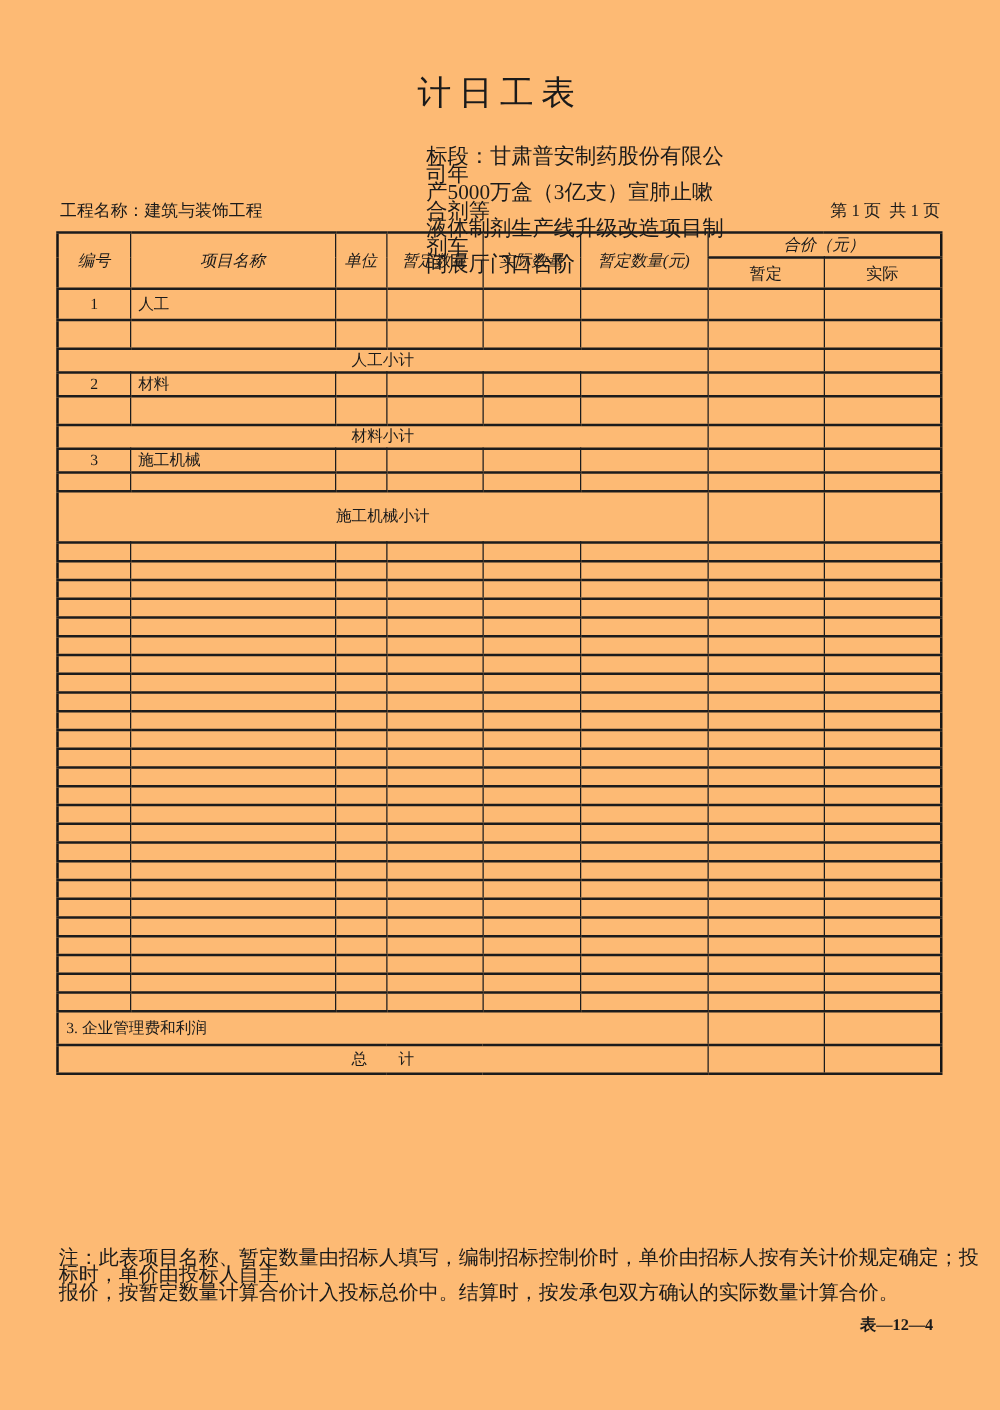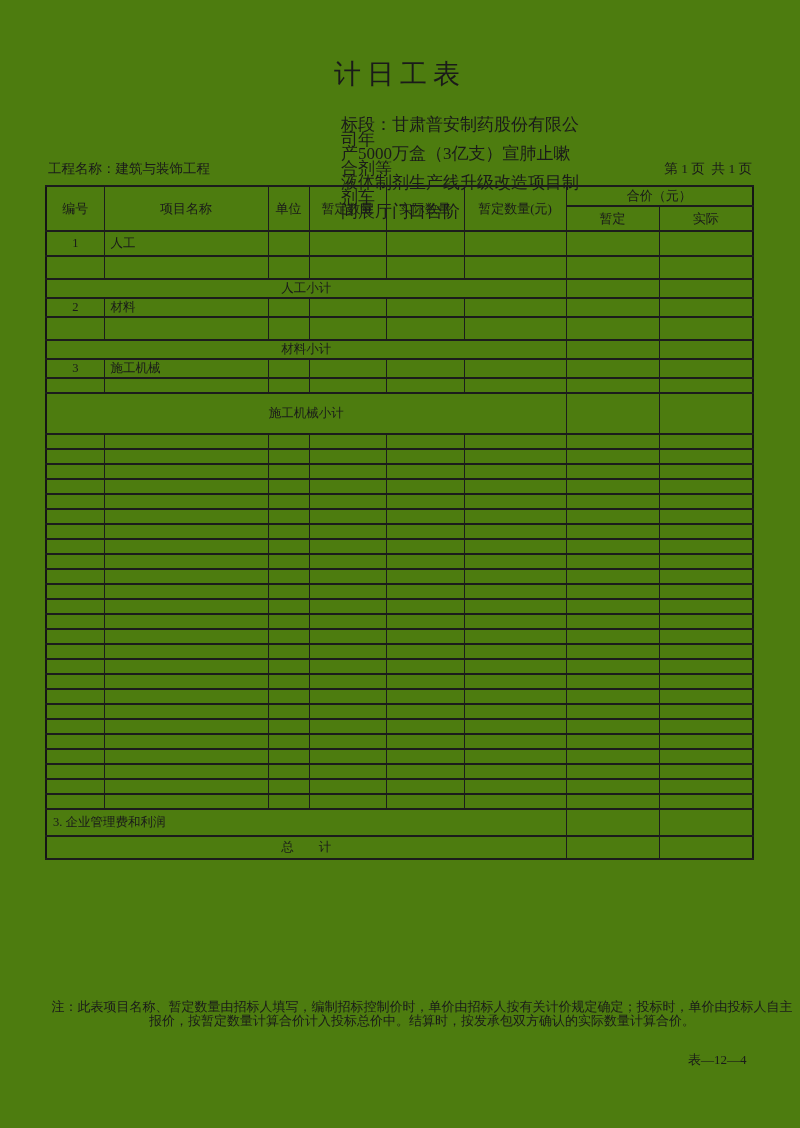--- a/index.html
+++ b/index.html
@@ -1,17 +1,17 @@
 <!DOCTYPE html>
 <html><head>
 <meta charset="utf-8">
 <style>
   html,body { margin:0; padding:0; background:#ffffff; }
   .page {
-    position:relative; width:800px; height:1128px; background:#4d7c0f;
+    position:relative; width:800px; height:1128px; background:#fdba74;
     font-family:"Liberation Serif","DejaVu Serif",serif; color:#1a1a1a;
     overflow:hidden;
   }
   .title {
     position:absolute; top:56px; left:0; width:100%;
     text-align:center; font-size:27px; letter-spacing:6px; font-weight:500;
   }
   .bid-section {
     position:absolute; left:341px; top:118px; width:240px;
     font-size:17px; line-height:14.5px; white-space:pre-line;
@@ -24,32 +24,32 @@
     border-collapse:collapse; table-layout:fixed;
     border:2px solid #151515;
   }
   .daywork th, .daywork td {
     border:1px solid #1c1c1c; border-top-width:2px; border-bottom-width:2px;
     padding:0; font-size:12.5px; font-weight:normal; text-align:center;
     vertical-align:middle; overflow:hidden; white-space:nowrap;
   }
   .daywork th { font-size:13px; }
   .daywork td.l, .daywork th.l { text-align:left; padding-left:6px; }
-  tr.h15 { height:13px; }
+  tr.h15 { height:13px;font-style:italic; }
   tr.h23 { height:23px; }
   tr.h24 { height:15px; }
   tr.h25 { height:25px; }
   tr.h26 { height:41px; }
   tr.h27 { height:27px; }
 
   .note {
     position:absolute; left:47px; top:1000px; width:750px;
-    font-size:13px; line-height:13.8px; white-space:pre-line;text-align:center;
-  }
-  .form-code { position:absolute; left:688px; top:1051px; font-size:13px; }
+    font-size:16px; line-height:13.8px; white-space:pre-line;
+  }
+  .form-code { position:absolute; left:688px; top:1051px; font-size:13px;font-weight:bold; }
 </style>
 </head>
 <body>
 
 <div class="page">
 
   <div class="title">计日工表</div>
 
   <div class="bid-section">标段：甘肃普安制药股份有限公司年
 产5000万盒（3亿支）宣肺止嗽合剂等

